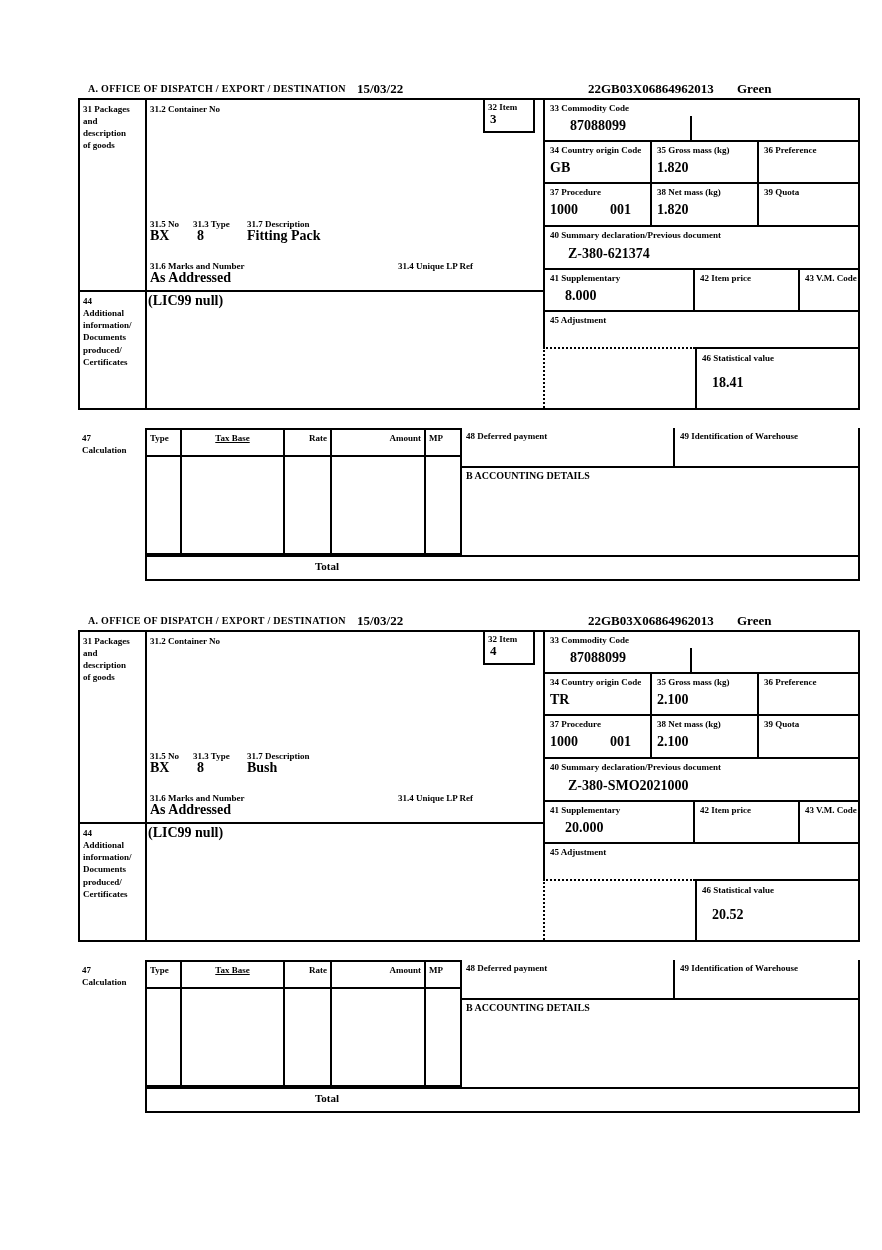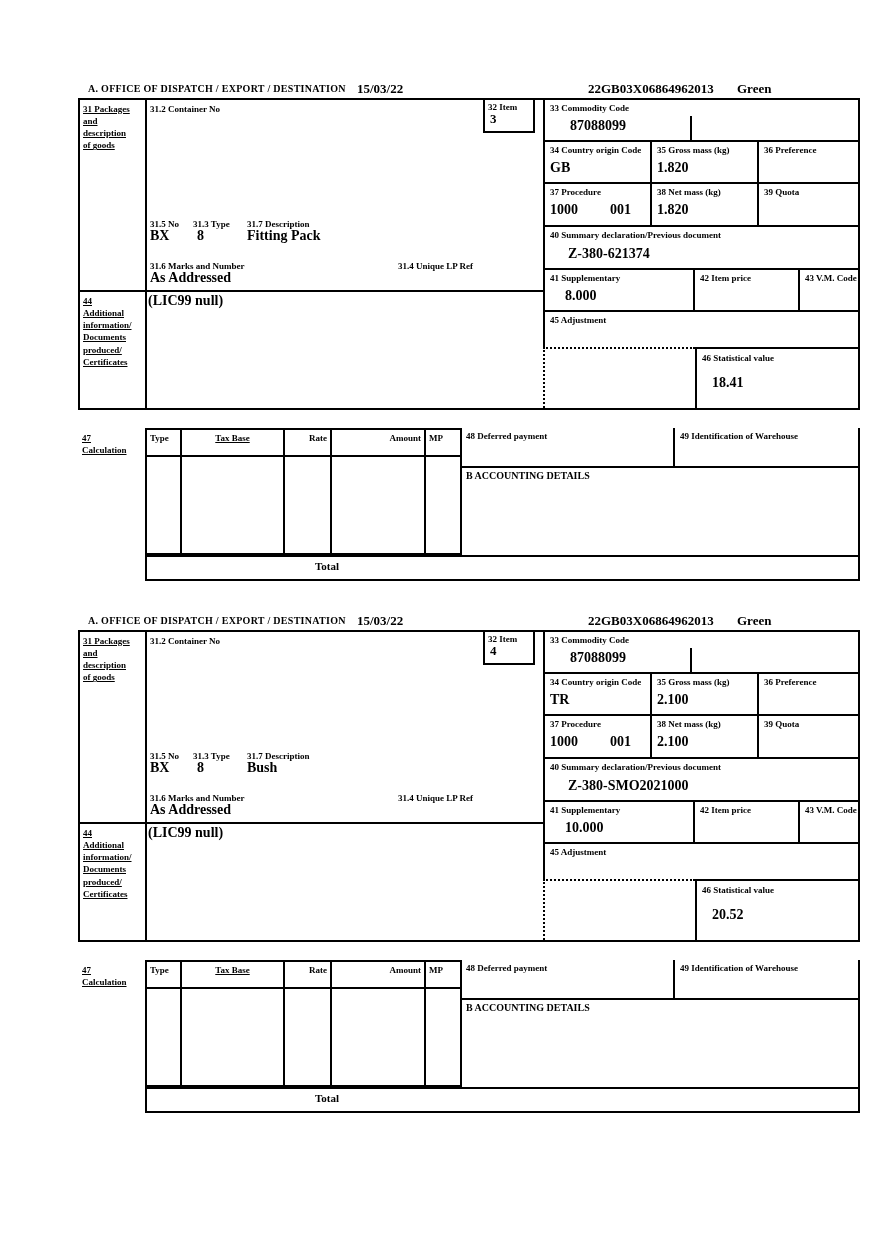--- a/index.html
+++ b/index.html
@@ -1,19 +1,19 @@
 <!DOCTYPE html>
 <html><head>
 <meta charset="utf-8">
 <style>
   html,body{margin:0;padding:0;background:#fff;}
   .page{position:relative;width:882px;height:1250px;background:#fff;
         font-family:"Liberation Serif", serif;color:#000;font-weight:bold;}
   .abs{position:absolute;}
-  .pre{white-space:pre-line;text-decoration:underline;}
+  .pre{white-space:pre-line;}
   .form-block{position:absolute;left:78px;width:786px;height:502px;}
   .lbl{font-size:9px;line-height:1.35;}
   .val{font-size:14px;line-height:1.1;}
   .val13{font-size:13px;line-height:1.1;}
   .hdr-small{font-size:10px;letter-spacing:.3px;}
   .hdr-val{font-size:13px;}
   .main-box{position:absolute;left:0;top:18px;width:782px;height:312px;
             border:2px solid #000;box-sizing:border-box;}
   .line{position:absolute;background:#000;}
   .dot-h{position:absolute;border-top:2px dotted #000;height:0;}
@@ -285,21 +285,21 @@
       </div>
 
       <div class="rrow bb" style="top:127px;height:43px;">
         <span class="abs lbl" style="left:5px;top:2px;">40 Summary declaration/Previous document</span>
         <span class="abs val" style="left:23px;top:19px;">Z-380-SMO2021000</span>
       </div>
 
       <div class="rrow bb" style="top:170px;height:42px;">
         <div class="cell" style="left:0;width:148px;">
           <span class="lbl">41 Supplementary</span>
-          <span class="val" style="left:20px;">10.000</span>
+          <span class="val" style="left:20px;">20.000</span>
         </div>
         <div class="cell bl" style="left:148px;width:105px;">
           <span class="lbl">42 Item price</span>
         </div>
         <div class="cell bl" style="left:253px;width:60px;">
           <span class="lbl">43 V.M. Code</span>
         </div>
       </div>
 
       <div class="rrow" style="top:212px;height:35px;">

